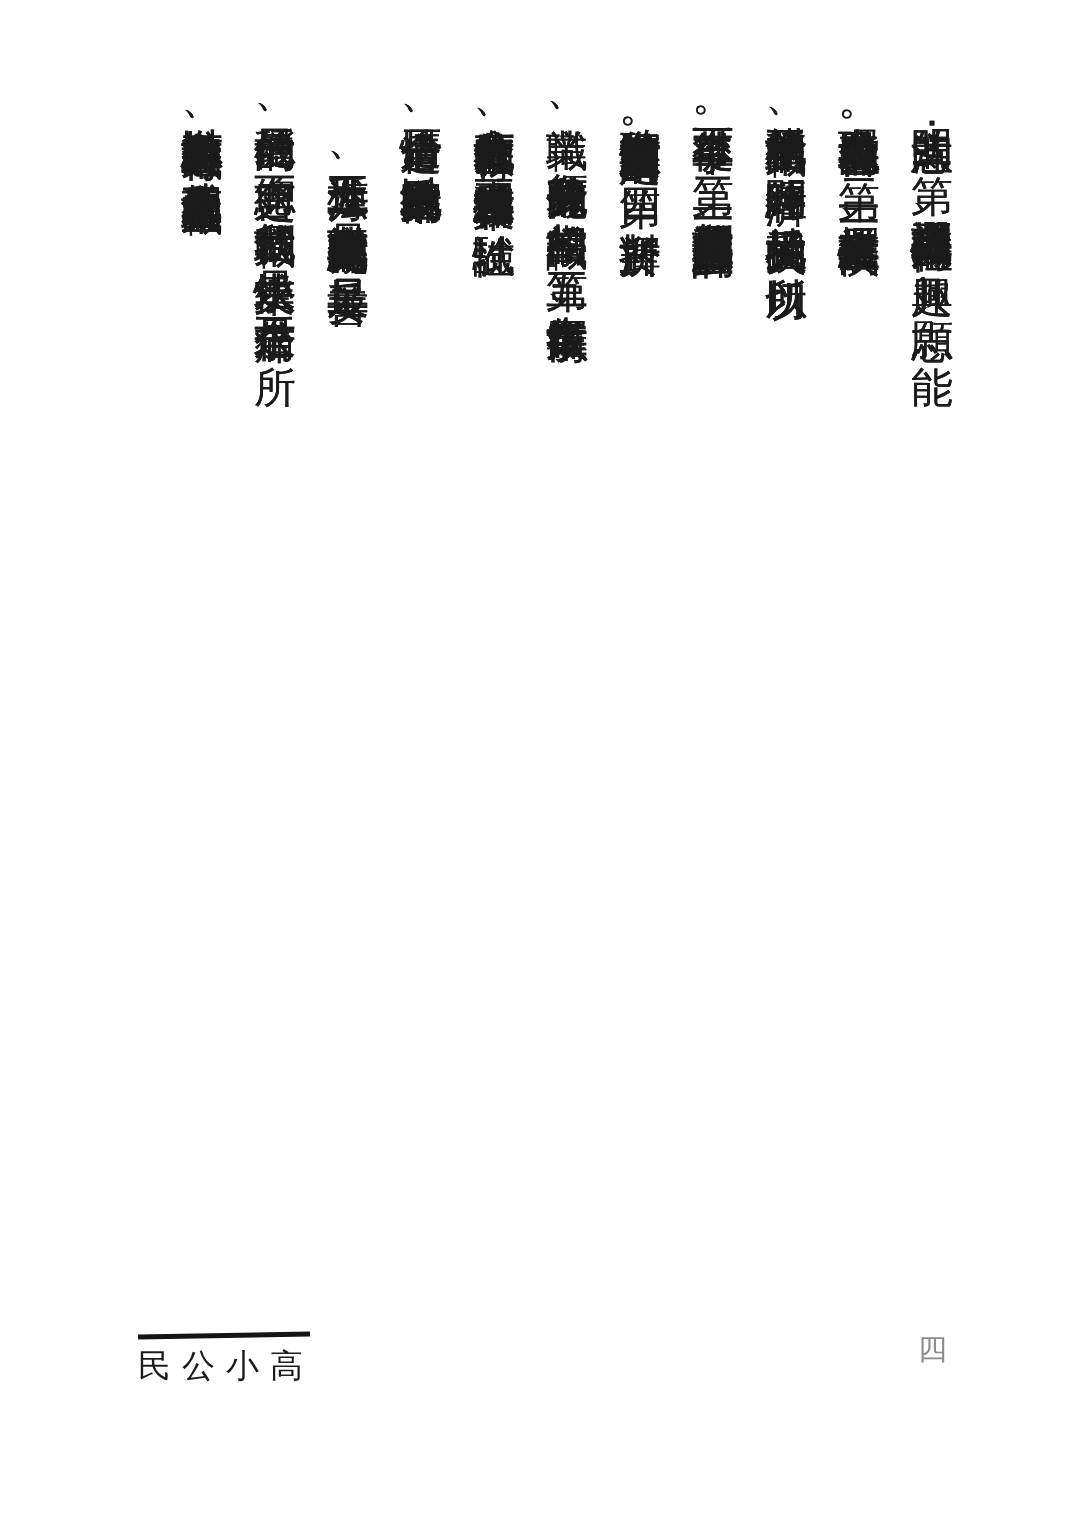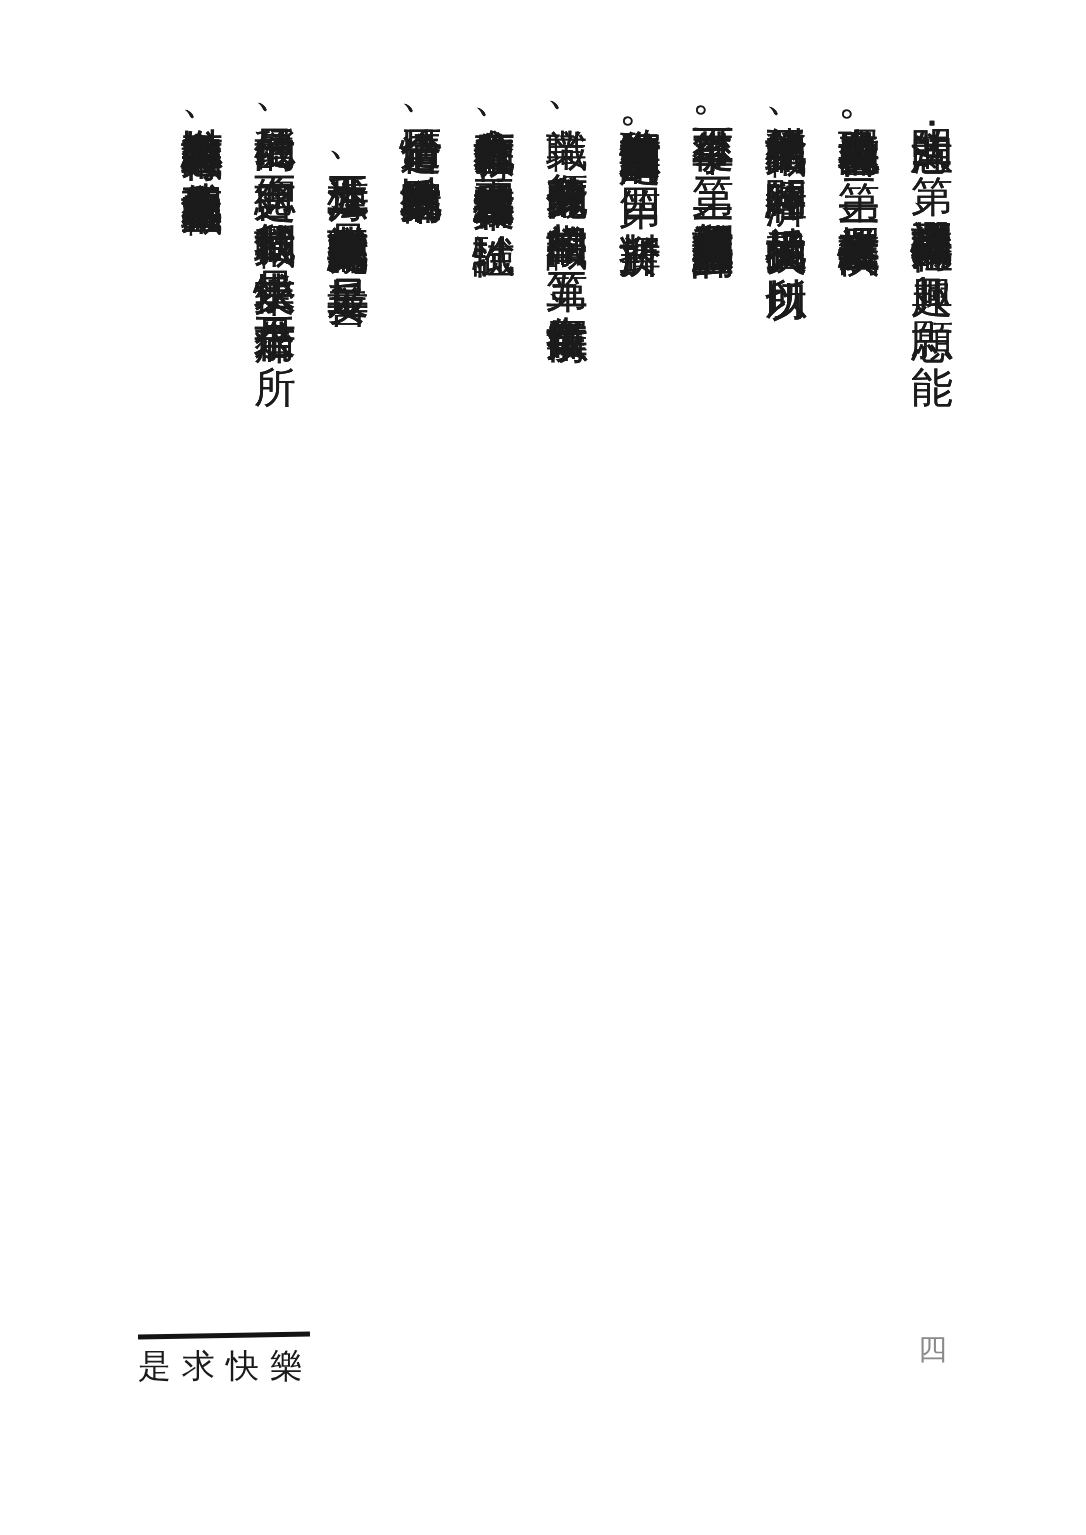--- a/index.html
+++ b/index.html
@@ -84,18 +84,18 @@
     <div class="v-col">職業、須有充分的豫備、相當的學識。第五、青年在擇業以前、</div>
     <div class="v-col">應有充分的基本敎育、更宜練習幾種學科和作業、試驗性</div>
     <div class="v-col">情是否適合、以爲實地就業的準備。</div>
     <div class="v-col indent-1">上述五種方法、是職業敎育專家研究的結果、是最妥善、</div>
     <div class="v-col">最穩健的、總而言之、我們就職業、是求快樂、不是求苦痛、所</div>
     <div class="v-col">以有妨害身心發育的職業、或和個人旨趣不相宜的職業、</div>
   </div>
 
   <div class="footer">
     <div class="footer-rule"></div>
-    <div class="footer-title">是求快樂</div>
+    <div class="footer-title">民公小高</div>
   </div>
 
   <div class="folio">四</div>
 
 </div>
 
 </body></html>

